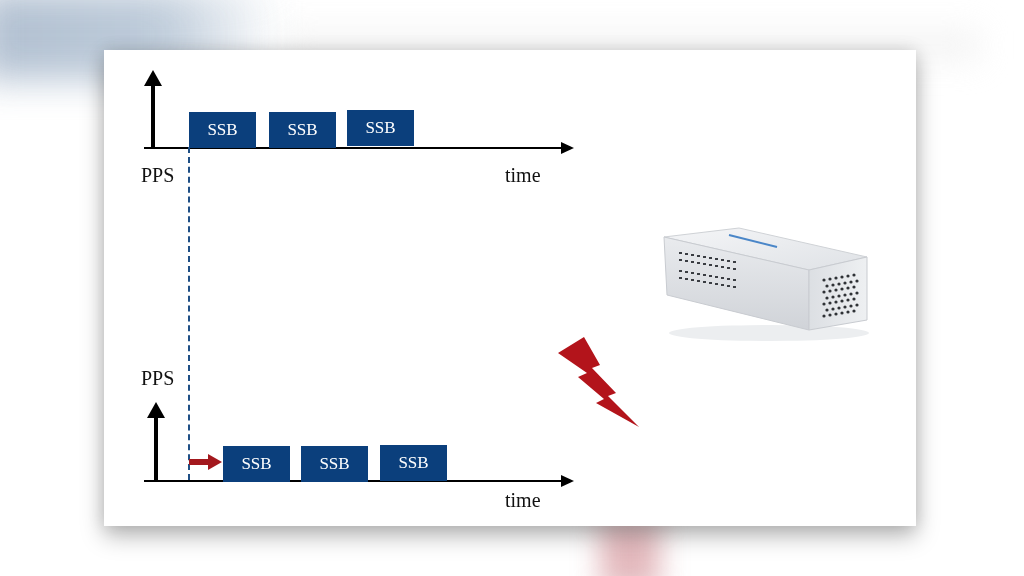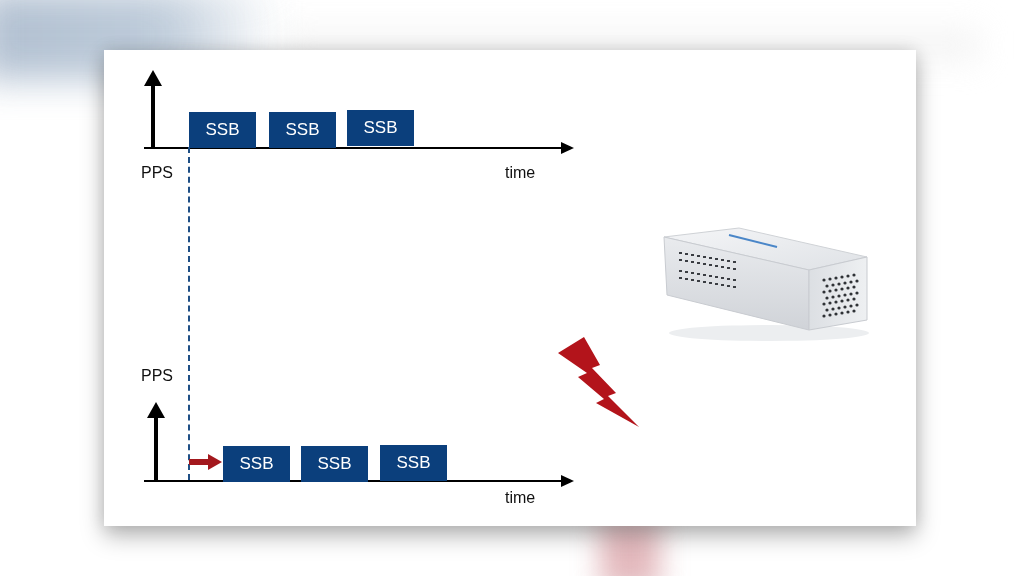--- a/index.html
+++ b/index.html
@@ -18,35 +18,36 @@
     background:#d79aa0; filter:blur(14px); opacity:.7;
   }
   .bg-blur-gray {
     position:absolute; left:280px; top:30px; width:700px; height:30px;
     background:#ececec; filter:blur(16px); opacity:.6;
   }
   .card {
     position:absolute; left:104px; top:50px; width:812px; height:476px;
     background:#ffffff;
     box-shadow:0 10px 22px rgba(0,0,0,.28), 0 0 16px rgba(0,0,0,.12);
+    font-family:Liberation Serif, serif;
   }
   .abs { position:absolute; }
   .axis { position:absolute; height:2px; background:#000; }
   .axis-head {
     position:absolute; width:0; height:0;
     border-top:6px solid transparent; border-bottom:6px solid transparent;
     border-left:13px solid #000;
   }
   .pps-stem { position:absolute; width:4px; background:#000; }
   .pps-head {
     position:absolute; width:0; height:0;
     border-left:9px solid transparent; border-right:9px solid transparent;
     border-bottom:16px solid #000;
   }
-  .label { position:absolute; font-size:16px; color:#111; line-height:1; }
+  .label { position:absolute; font-size:20px; color:#111; line-height:1; }
   .ssb {
     position:absolute; width:67px; height:36px; background:#0b3f7c;
     color:#ffffff; font-size:17px; display:flex; align-items:center; justify-content:center;
   }
   .dashed {
     position:absolute; width:0; border-left:2px dashed #1f4f85;
   }
   .red-arrow-shaft { position:absolute; height:6px; background:#a3181d; }
   .red-arrow-head {
     position:absolute; width:0; height:0;

